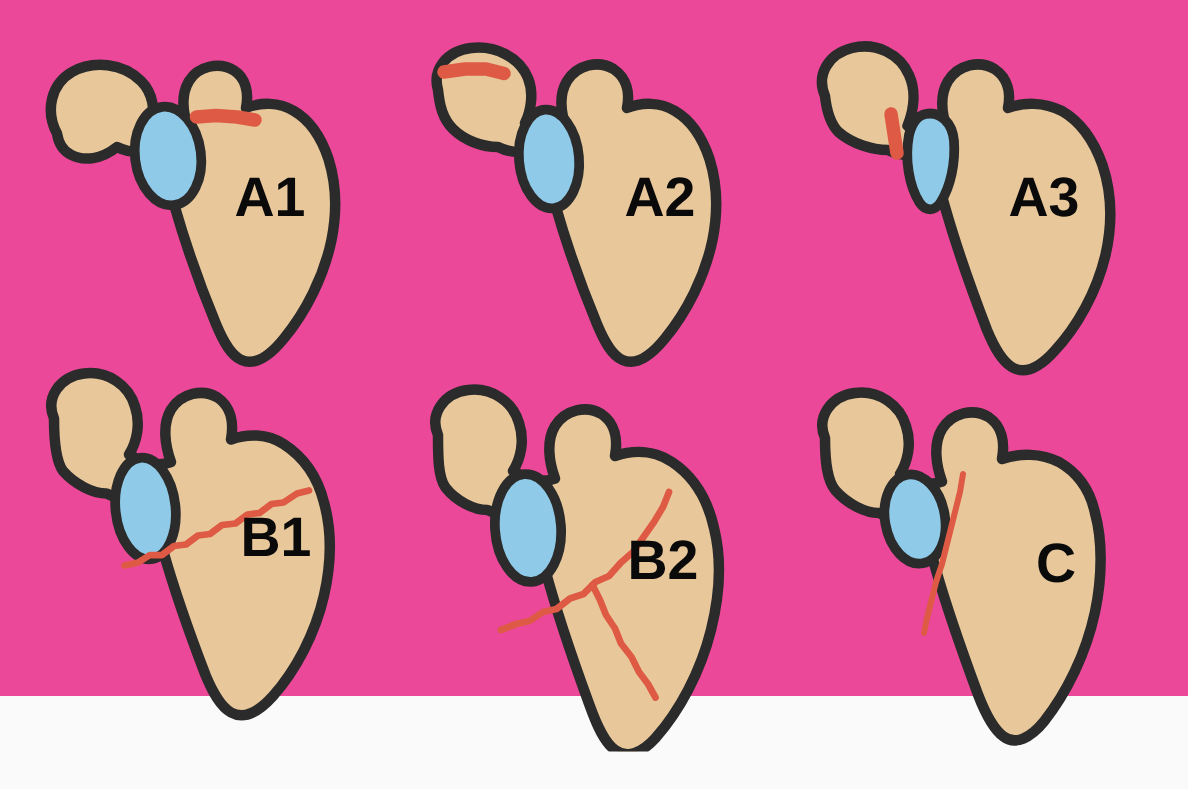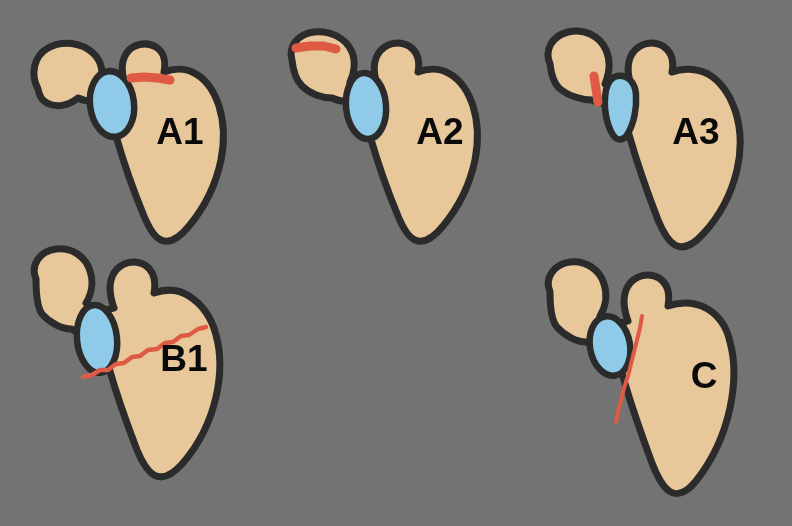--- a/index.html
+++ b/index.html
@@ -9,22 +9,22 @@
   body {
     width: 792px;
     height: 526px;
     background: #fafafa;
     font-family: "Liberation Sans", sans-serif;
     overflow: hidden;
   }
   #figure-root {
     position: relative;
     width: 792px;
-    height: 526px;
-    background: #737373;
+    height: 464px;
+    background: #ec4899;
     text-align: center;
   }
   .panel {
     position: absolute;
     width: 264px;
     height: 263px;
   }
   .panel svg {
     display: block;
     width: 264px;
@@ -178,20 +178,53 @@
         <ellipse class="glenoid" fill="#8fcbe8" cx="89" cy="114" rx="20" ry="34" transform="rotate(-6 89 114)"></ellipse>
         <path class="fracture" stroke="#de5a44" stroke-width="4.5" d="M 75 152 L 84 150 L 92 145 L 100 145 L 108 139
              L 116 138 L 124 132 L 132 131 L 140 125
              L 149 124 L 157 118 L 165 117 L 173 111
              L 181 110 L 190 104 L 198 102"></path>
       </g>
       <text class="panel-label" x="176" y="136">B1</text>
     </svg>
   </div>
 
+  <div class="panel" style="left:266px; top:238px;">
+    <svg viewBox="0 0 264 263" xmlns="http://www.w3.org/2000/svg">
+      <g>
+        <path class="bone-outline" fill="#e8c89a" d="M 26 52
+             C 20 38, 30 24, 46 22
+             C 62 20, 76 30, 80 44
+             C 84 56, 81 68, 76 76
+             C 86 82, 96 84, 104 81
+             C 100 70, 98 56, 104 46
+             C 111 35, 125 32, 135 38
+             C 144 44, 146 55, 144 66
+             C 156 62, 170 62, 182 70
+             C 197 80, 206 96, 210 114
+             C 215 134, 214 158, 208 182
+             C 201 210, 187 236, 171 254
+             C 162 264, 152 268, 144 262
+             C 137 257, 132 246, 127 232
+             C 116 202, 105 170, 97 140
+             C 92 122, 88 110, 85 104
+             C 77 106, 67 106, 59 102
+             C 50 102, 38 96, 31 87
+             C 26 80, 26 66, 26 52 Z"></path>
+        <ellipse class="glenoid" fill="#8fcbe8" cx="86" cy="114" rx="22" ry="36" transform="rotate(-4 86 114)"></ellipse>
+        <path class="fracture" stroke="#de5a44" stroke-width="4.5" d="M 68 182 L 78 178 L 87 176 L 96 170 L 105 168
+             L 114 161 L 123 158 L 131 150 L 140 146
+             L 148 137 L 156 130 L 163 120 L 170 110
+             L 176 100 L 180 90"></path>
+        <path class="fracture" stroke="#de5a44" stroke-width="4.5" d="M 129 152 L 134 162 L 138 172 L 144 181 L 148 191
+             L 155 200 L 160 210 L 166 218 L 171 227"></path>
+      </g>
+      <text class="panel-label" x="176" y="138">B2</text>
+    </svg>
+  </div>
 
   <div class="panel" style="left:524px; top:238px;">
     <svg viewBox="0 0 264 263" xmlns="http://www.w3.org/2000/svg">
       <g>
         <path class="bone-outline" fill="#e8c89a" d="M 26 54
              C 20 40, 30 26, 46 24
              C 62 22, 76 32, 80 46
              C 84 58, 81 70, 76 78
              C 86 84, 96 86, 104 83
              C 100 72, 98 58, 104 48

